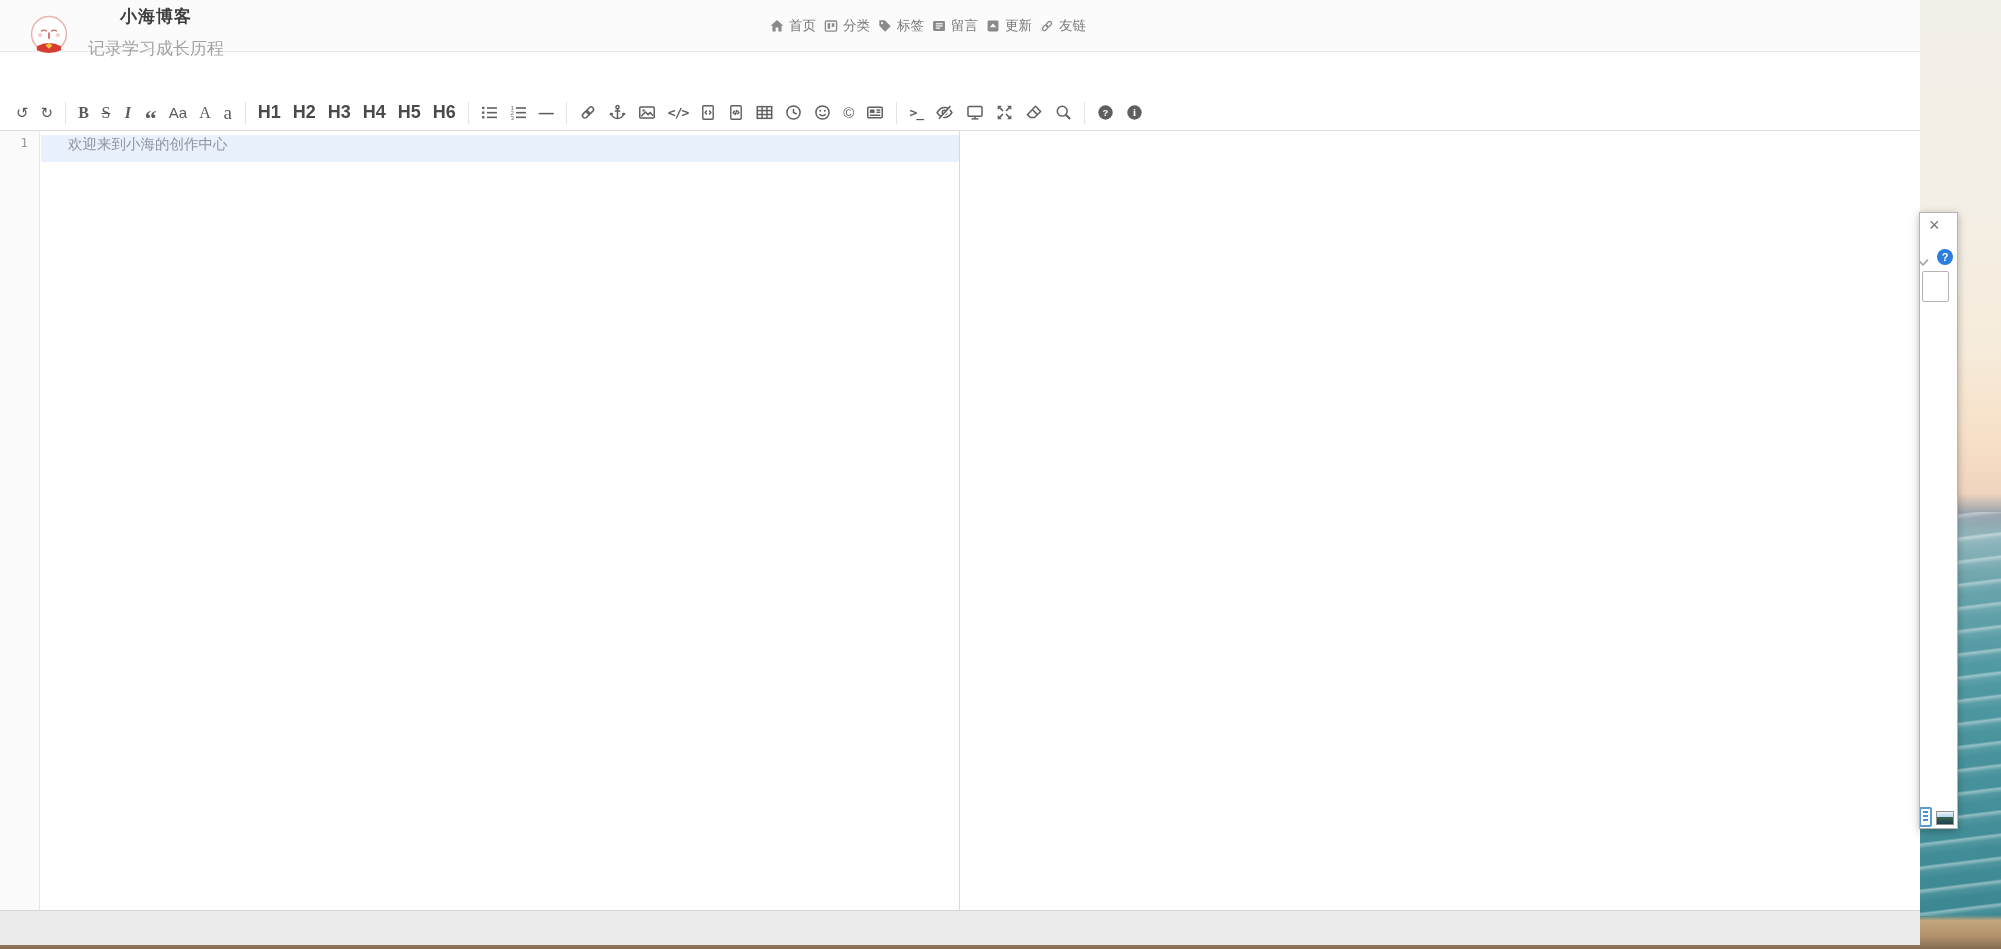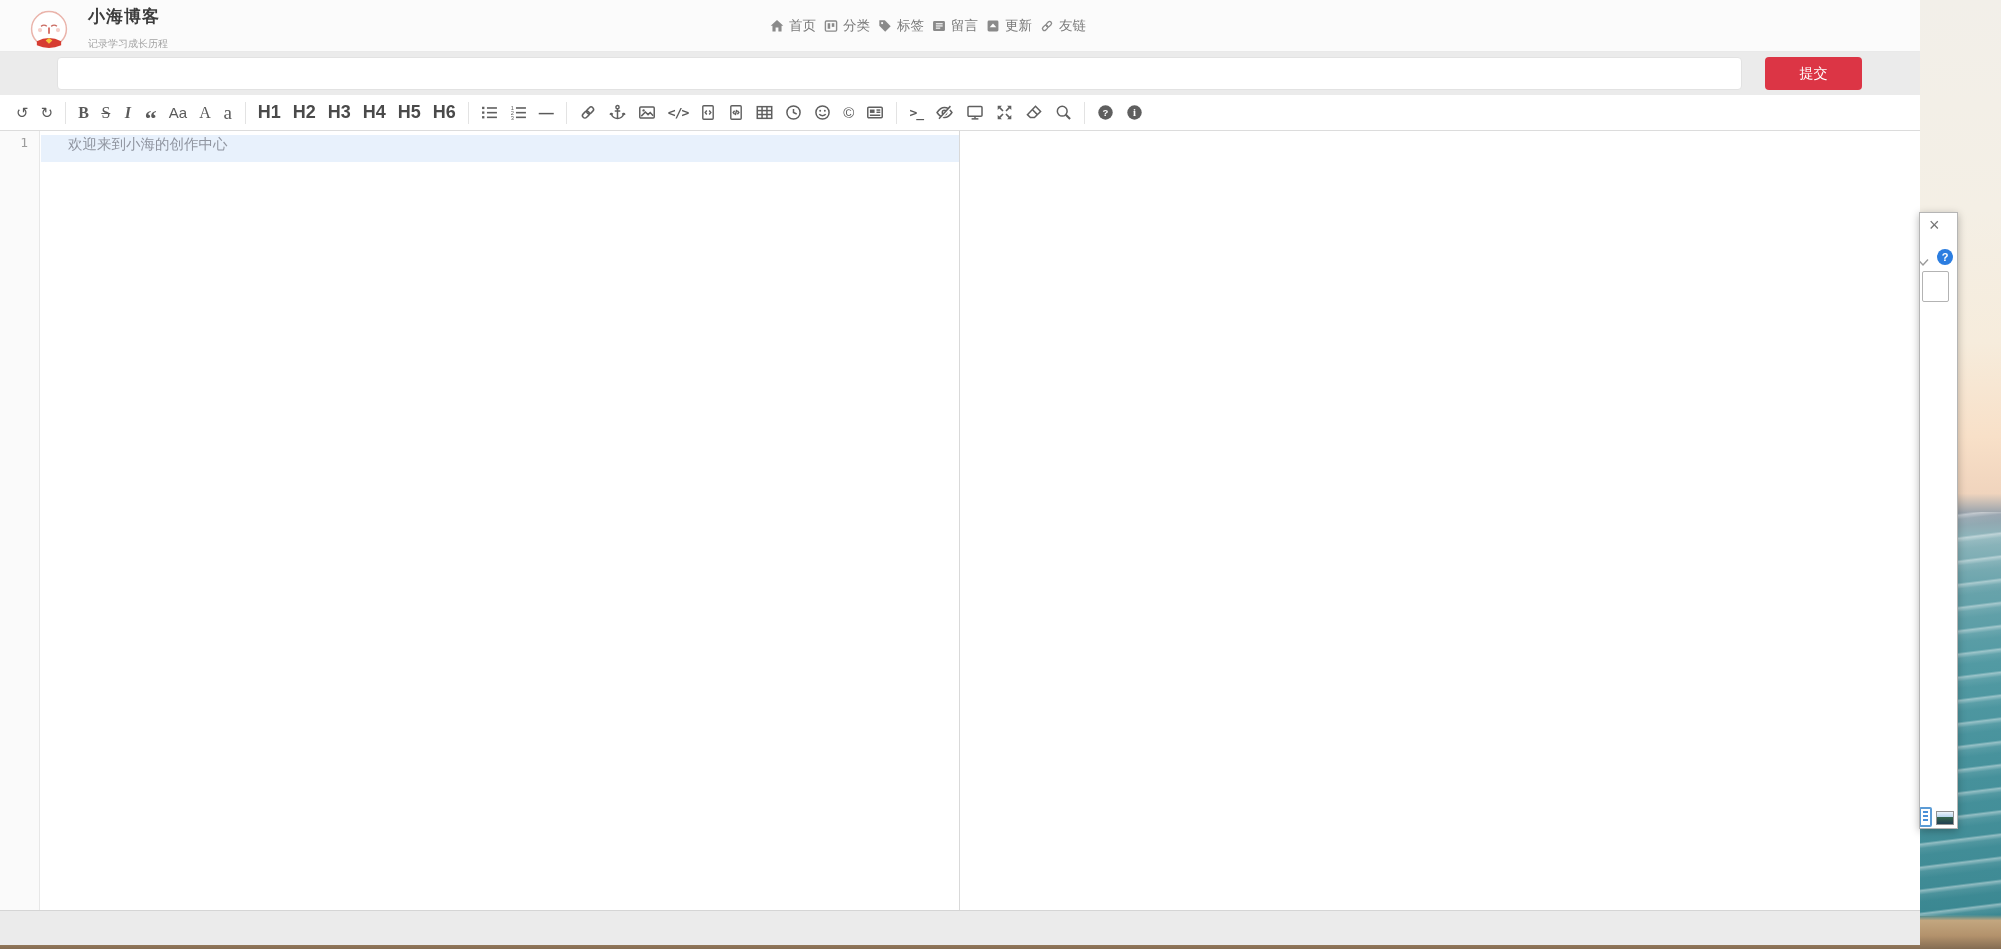--- a/index.html
+++ b/index.html
@@ -17,26 +17,26 @@
   .page-bg::after{content:"";position:absolute;left:0;right:0;top:54%;height:42.5%;
     background:repeating-linear-gradient(173deg,
       rgba(255,255,255,0) 0 10px, rgba(255,255,255,.42) 12px,
       rgba(255,255,255,.08) 16px, rgba(255,255,255,0) 23px);}
 
   
   .app{position:absolute;left:0;top:0;width:1920px;height:945px;background:#fff;}
 
   
   .site-header{position:absolute;left:0;top:0;width:100%;height:52px;background:#fbfbfb;
-    border-bottom:1px solid #e9e9e9;}
+    border-bottom:1px solid #e9e9e9;text-align:center;}
   .brand{position:absolute;left:30px;top:7px;display:flex;align-items:center;}
   .avatar{width:38px;height:38px;display:inline-block;}
   .brand-text{margin-left:20px;}
   .site-title{font-size:17px;font-weight:bold;color:#3c3c3c;letter-spacing:1px;line-height:20px;}
-  .site-subtitle{font-size:10px;color:#a3a3a3;margin-top:10px;}
+  .site-subtitle{font-size:17px;color:#a3a3a3;margin-top:10px;}
   .main-nav{position:absolute;left:770px;top:0;height:52px;display:flex;align-items:center;gap:8px;}
   .nav-item{display:flex;align-items:center;gap:5px;color:#7b7b7b;font-size:13.5px;cursor:pointer;text-decoration:none;}
   .nav-ico{display:inline-flex;width:14px;height:14px;}
   .user-menu{position:absolute;right:14px;top:0;height:52px;display:flex;align-items:center;gap:6px;
     color:#5f5f5f;font-size:13.5px;cursor:pointer;}
 
   
   .title-row{position:absolute;left:0;top:52px;width:100%;height:43px;background:#ebebeb;}
   .post-title-input{position:absolute;left:57px;top:5px;width:1685px;height:33px;background:#fff;
     border:1px solid #e2e2e2;border-radius:4px;padding:0 12px;font-size:14px;color:#333;outline:none;}
@@ -175,24 +175,20 @@
                   <rect x="7.4" y="5.8" width="7" height="4.4" rx="2.2"></rect>
                 </g>
               </svg>
             </span>
             <span>友链</span>
           </a>
         </nav>
 
     </header>
 
-    <div class="title-row">
-      <input class="post-title-input" placeholder="" style="">
-      <button class="submit-btn" style="background: rgb(220, 53, 69);">提交</button>
-    </div>
 
     <div class="toolbar">
         <span class="tb-btn">↺</span>
         <span class="tb-btn">↻</span>
         <span class="tb-sep"></span>
         <span class="tb-btn tb-serif tb-bold">B</span>
         <span class="tb-btn tb-serif tb-strike">S</span>
         <span class="tb-btn tb-serif tb-italic">I</span>
         <span class="tb-btn tb-quote">“</span>
         <span class="tb-btn">Aa</span>

